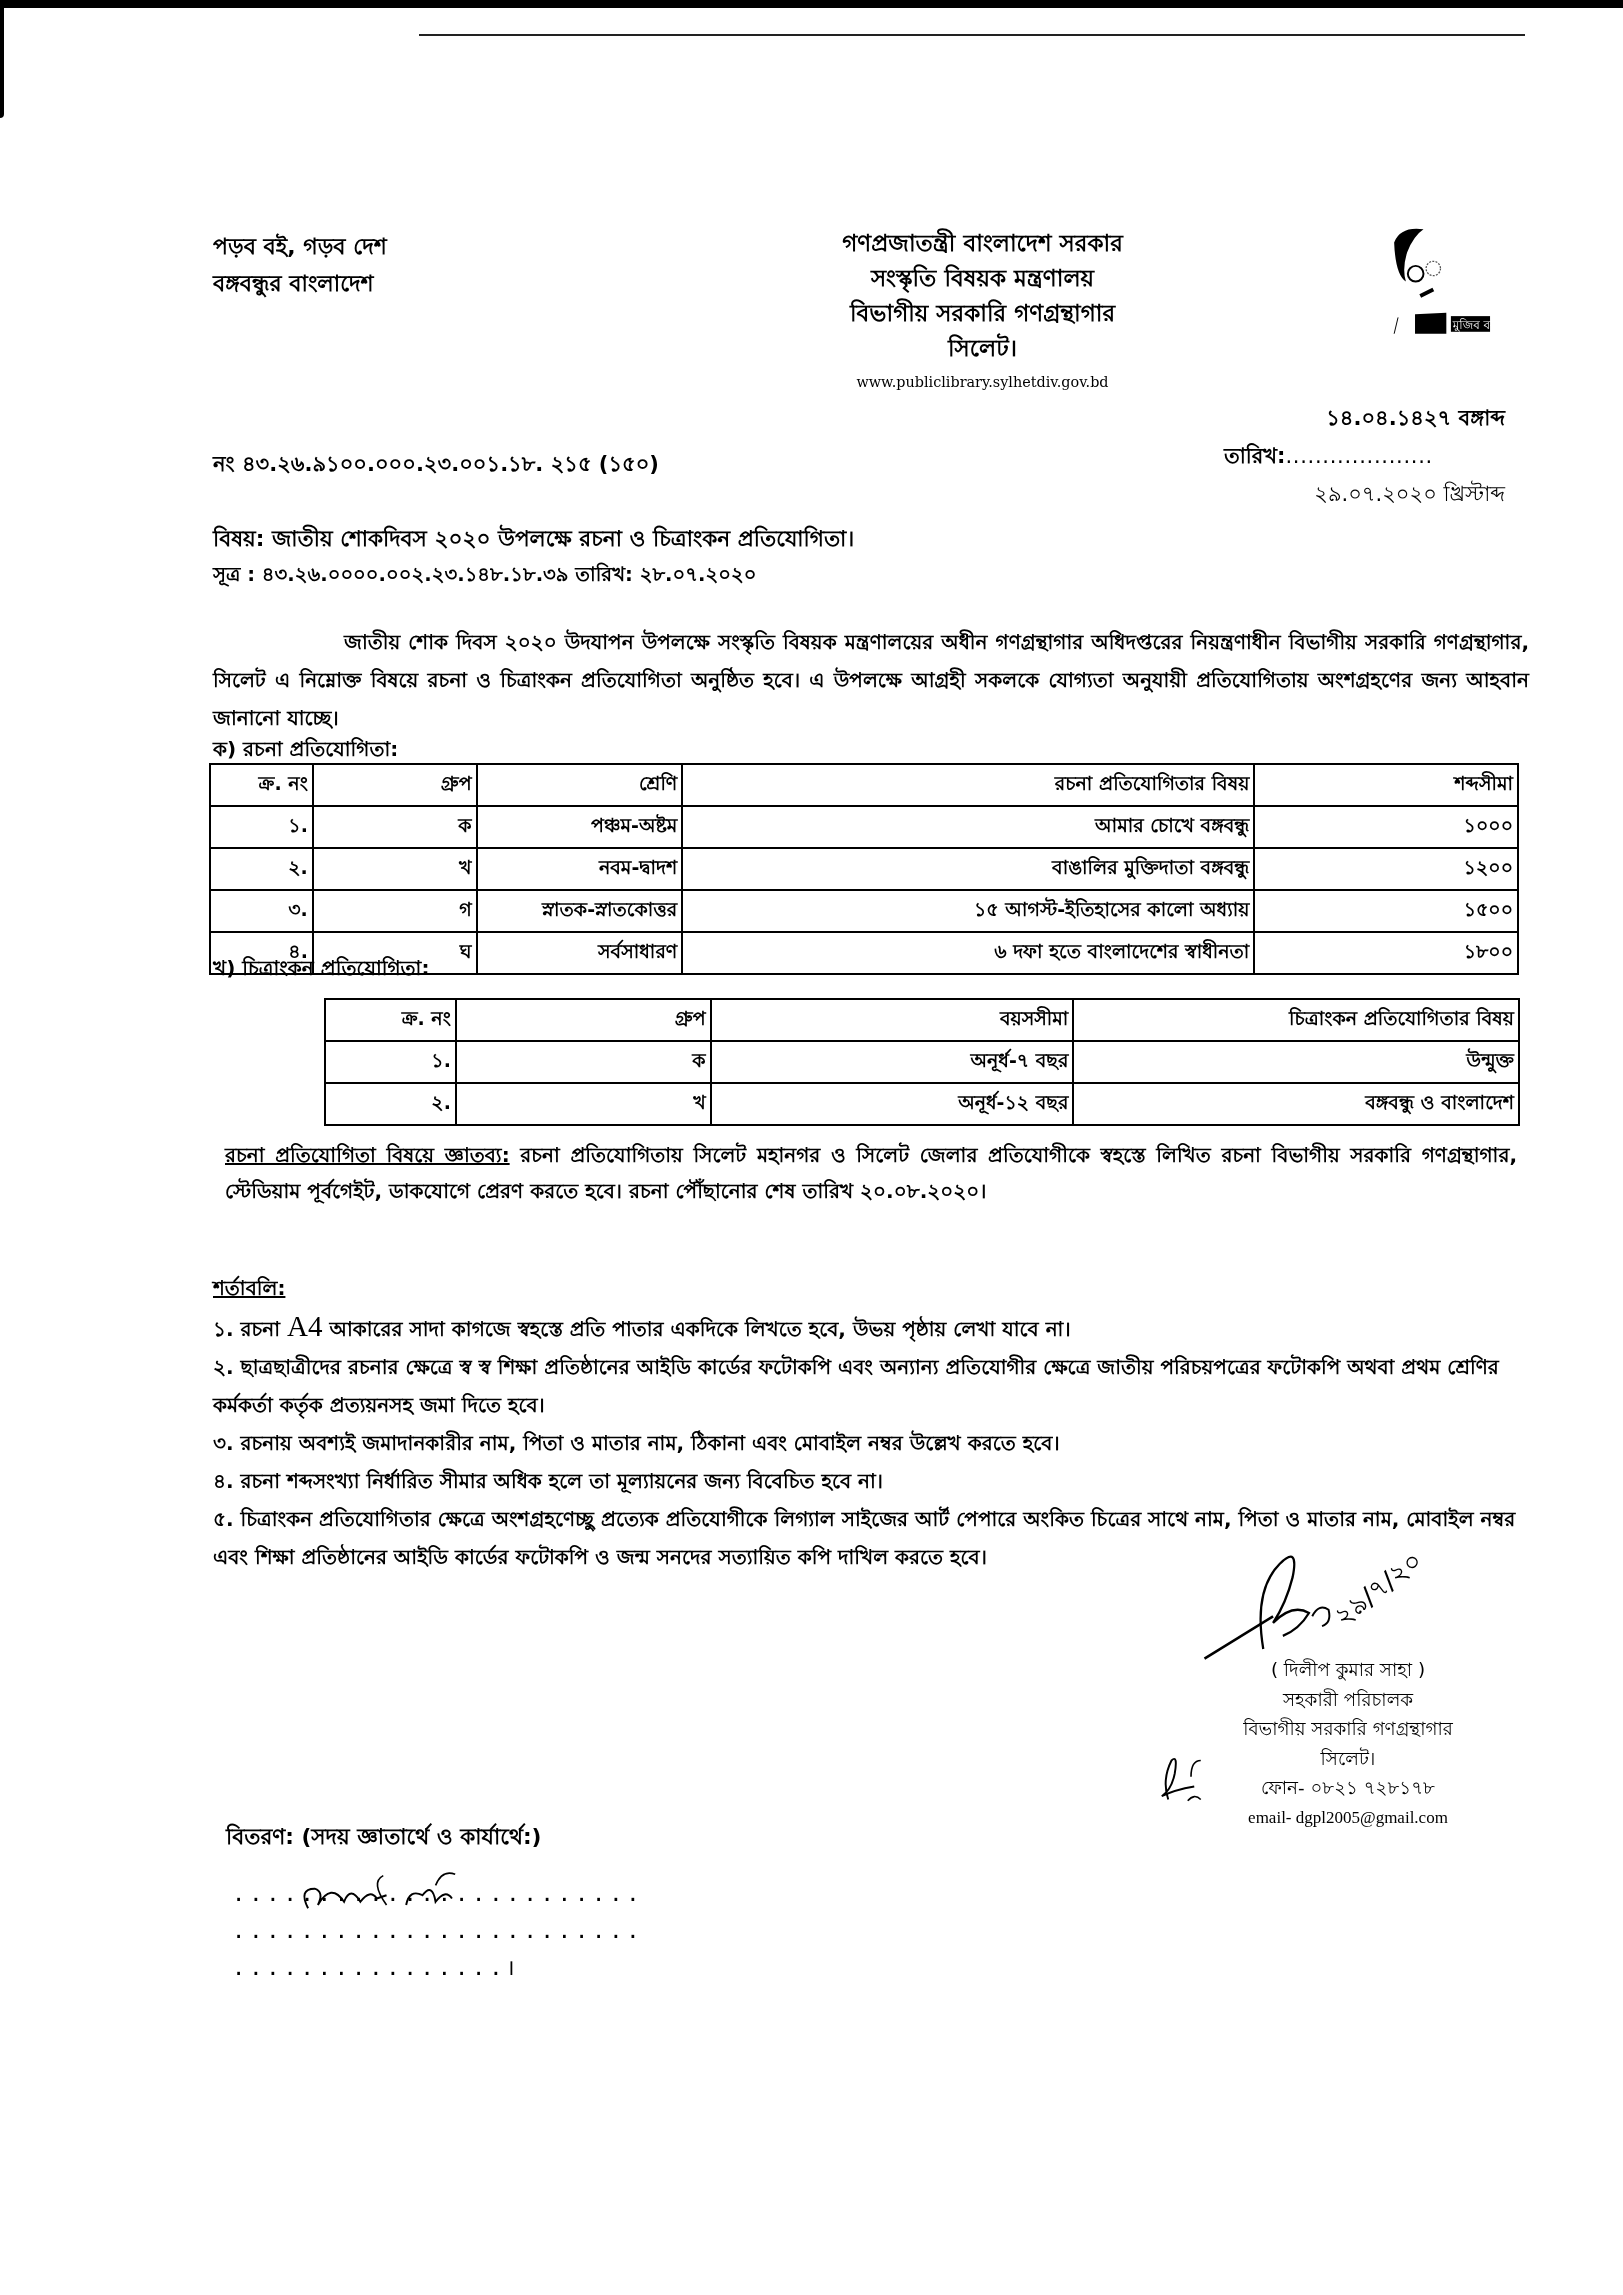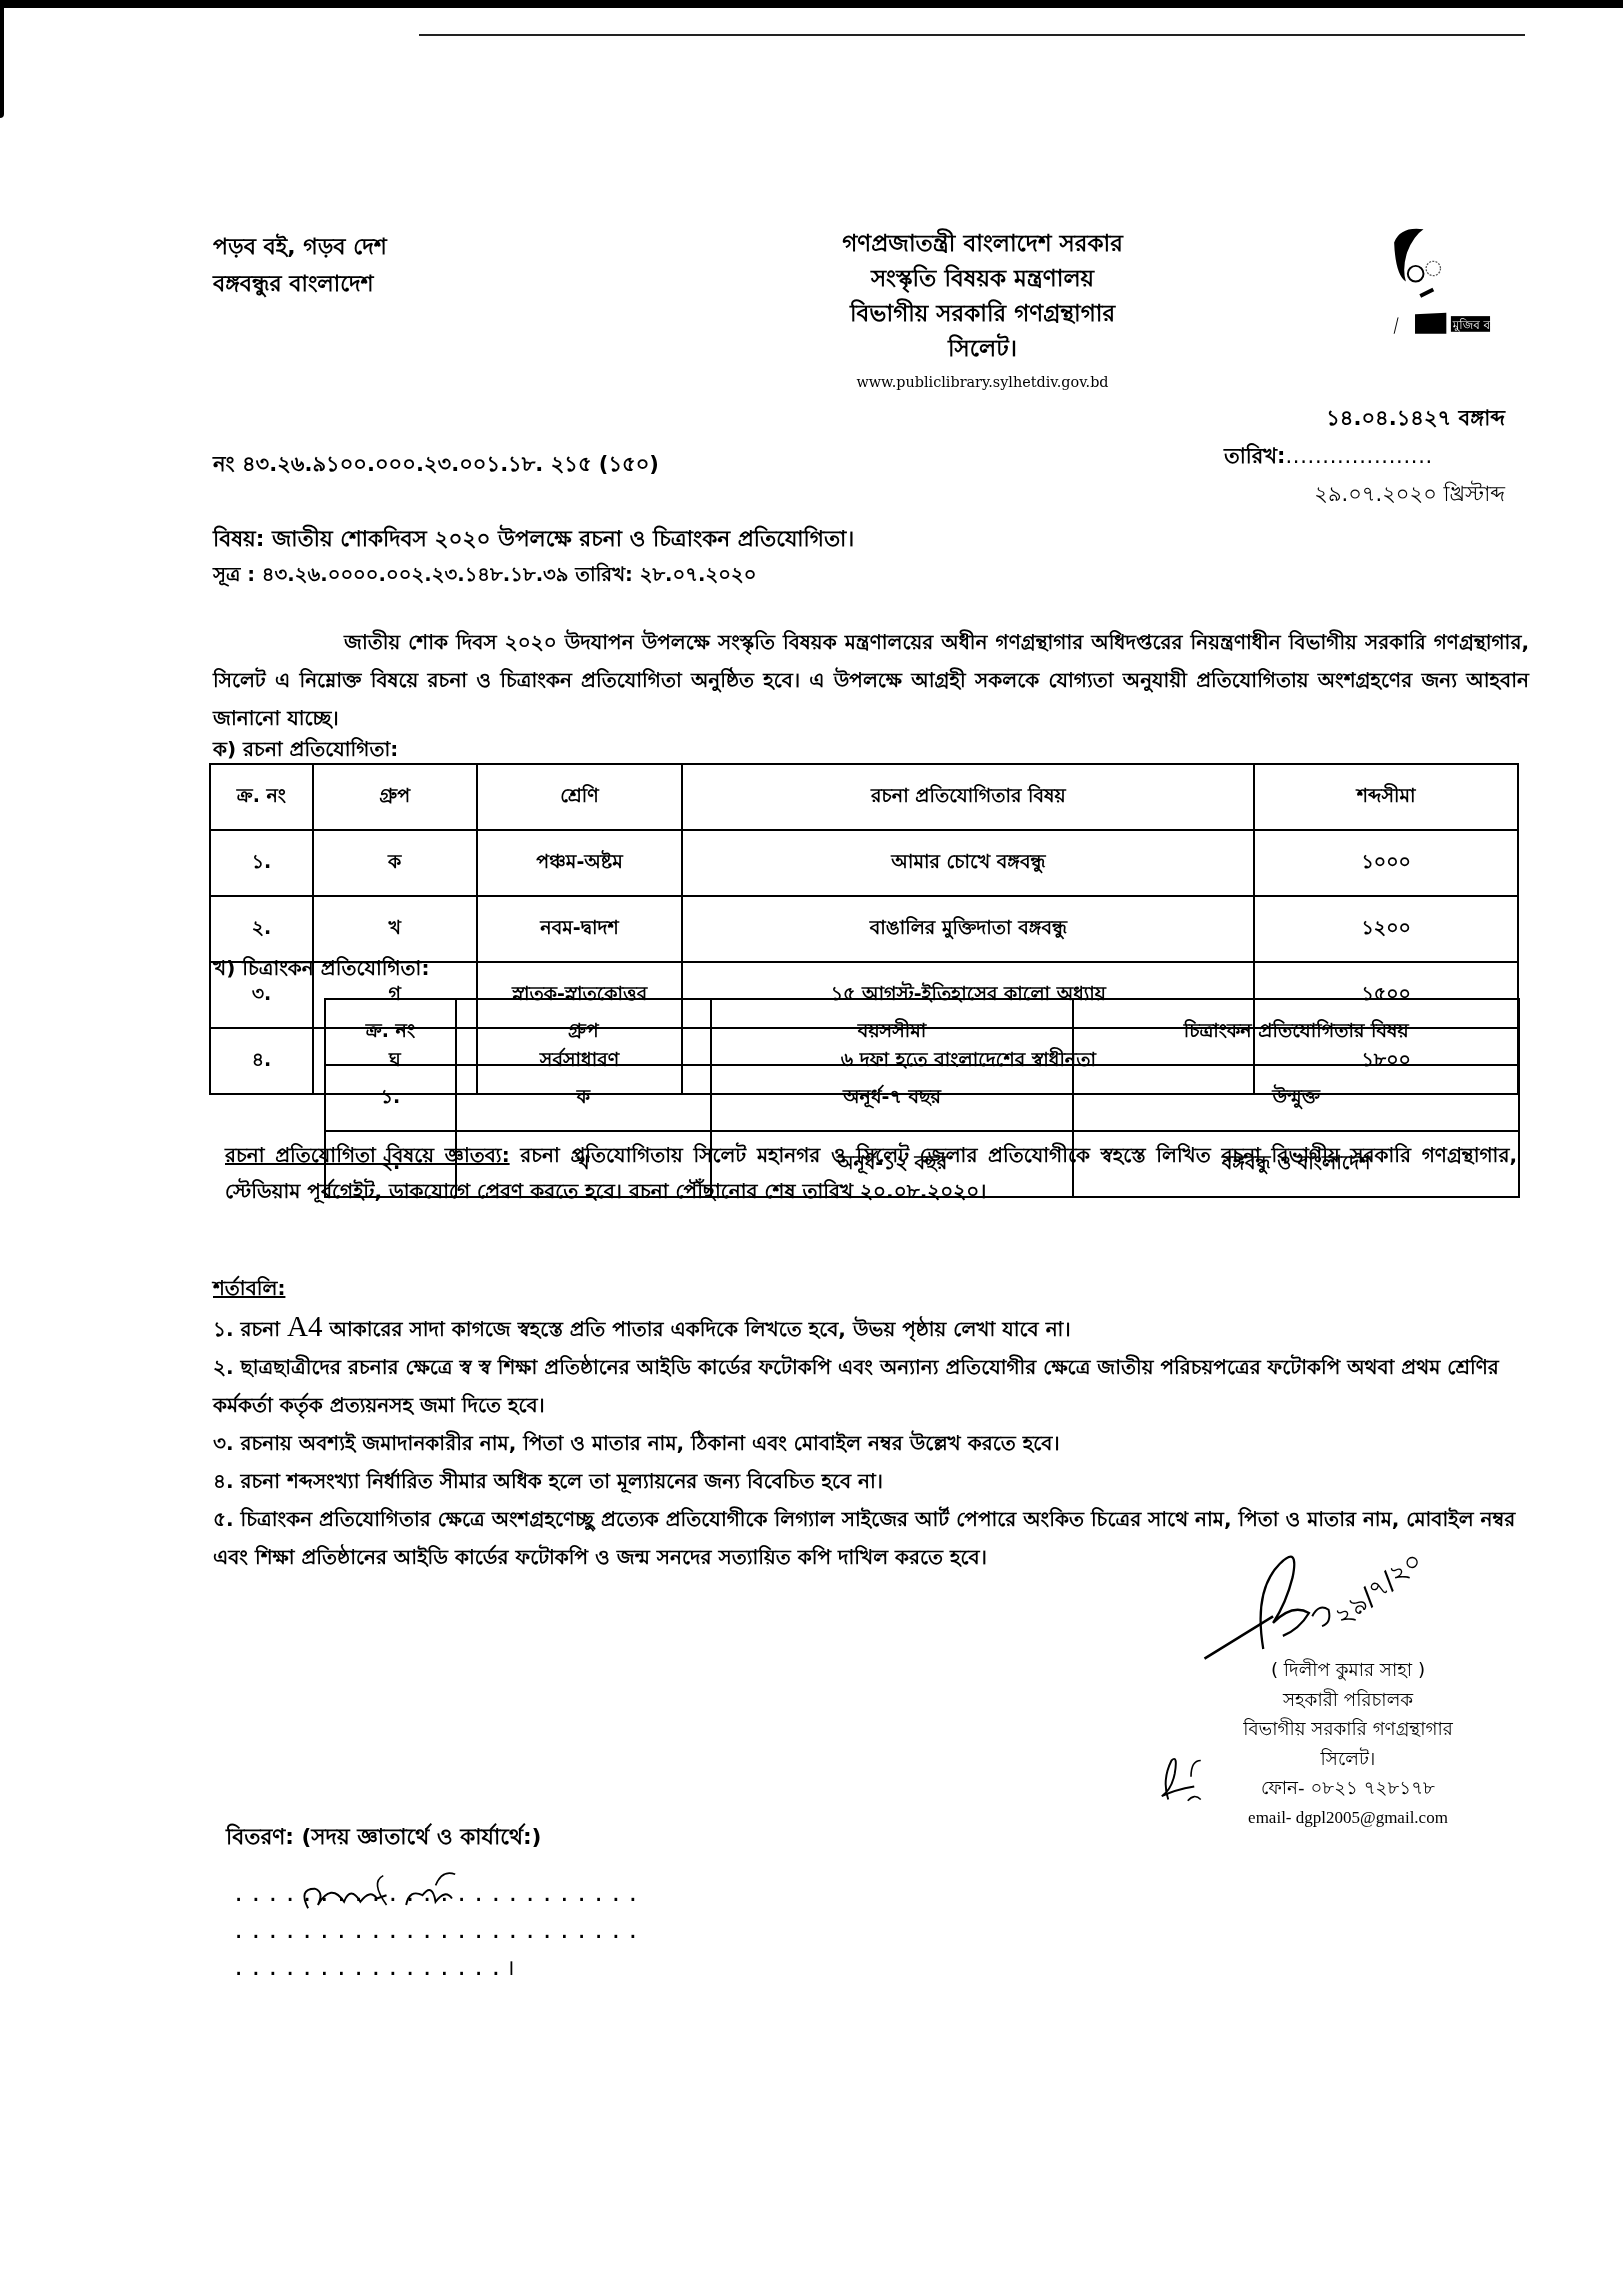--- a/index.html
+++ b/index.html
@@ -28,21 +28,21 @@
   .subject { left: 213px; top: 522px; font-size: 21.6px; font-weight: bold; }
   .ref { left: 213px; top: 560px; font-size: 19.6px; font-weight: bold; }
 
   .intro { left: 213px; top: 623px; width: 1316px; font-size: 20px; line-height: 38px; font-weight: bold; text-align: justify; text-indent: 131px; }
 
   .sec-label { font-size: 20px; font-weight: bold; }
   .sec-a { left: 213px; top: 734px; }
   .sec-b { left: 213px; top: 953px; }
 
   table.doc { border-collapse: collapse; position: absolute; font-size: 19px; font-weight: bold; }
-  table.doc td, table.doc th { border: 2px solid #000; text-align: center; padding: 16px; font-weight: bold; }
+  table.doc td, table.doc th { border: 2px solid #000; text-align: right; padding: 4px; font-weight: bold; }
   table.t1 { left: 209px; top: 763px; width: 1310px; }
   table.t1 tr { height: 36px; }
   table.t2 { left: 324px; top: 998px; width: 1196px; }
   table.t2 tr { height: 37px; }
 
   .notes { left: 213px; top: 1125px; width: 1316px; font-size: 20px; line-height: 36px; font-weight: bold; text-align: justify; }
   .notes p { margin: 12px; }
   .notes .u { text-decoration: underline; }
   .terms { left: 213px; top: 1269px; width: 1316px; font-size: 20px; line-height: 38px; font-weight: bold; }
   .terms p { margin: 0; }

